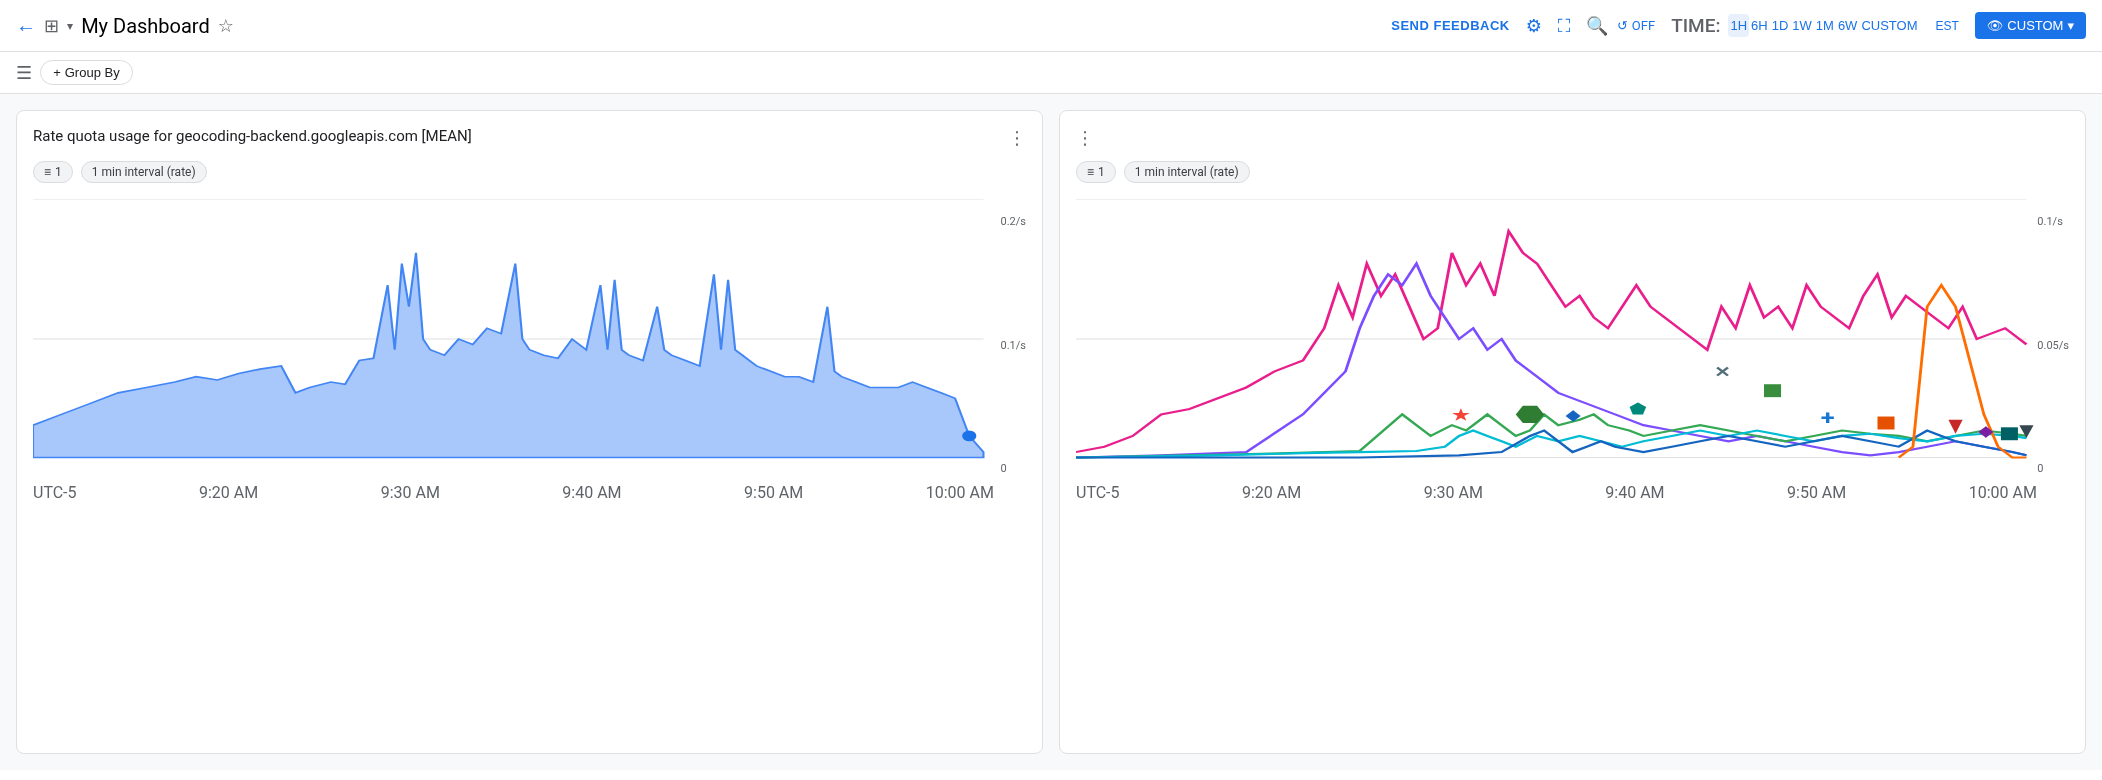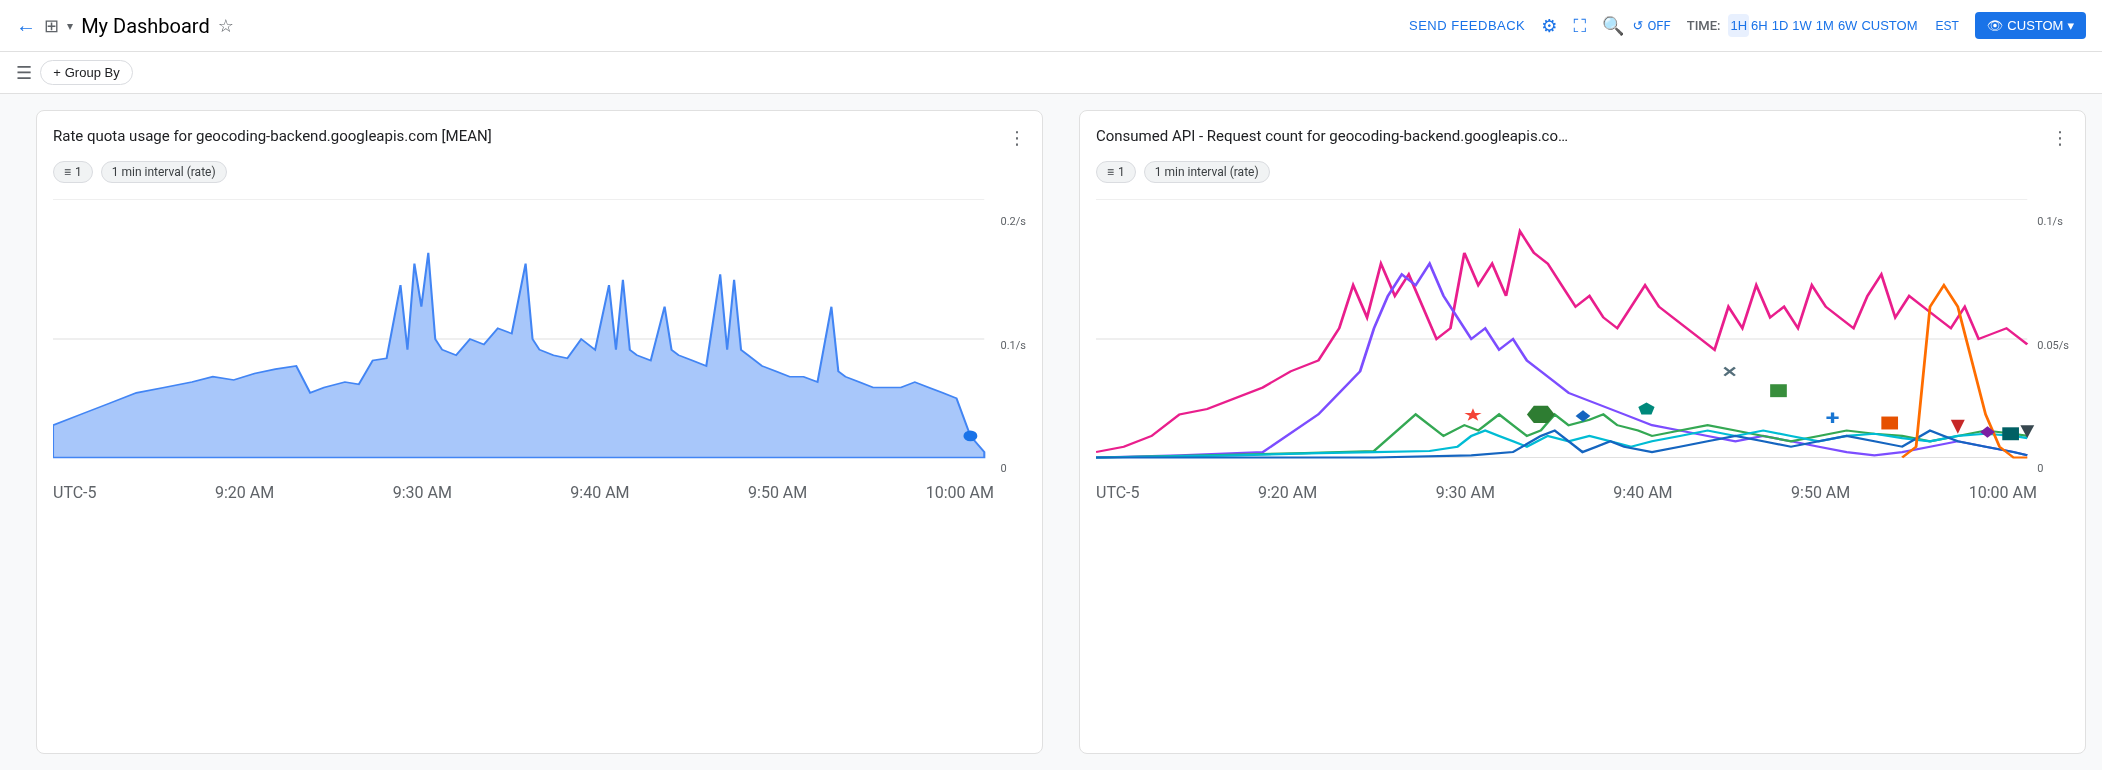--- a/index.html
+++ b/index.html
@@ -12,25 +12,25 @@
       padding: 0 16px;
       height: 52px;
       border-bottom: 1px solid #e0e0e0;
       gap: 8px;
     }
     .header-left { display: flex; align-items: center; gap: 8px; flex: 1; }
     .back-btn { color: #1a73e8; cursor: pointer; font-size: 20px; background: none; border: none; }
     .dashboard-icon { color: #5f6368; font-size: 18px; }
     .dashboard-title { font-size: 20px; font-weight: 400; color: #000000; }
     .star-icon { color: #5f6368; font-size: 18px; cursor: pointer; }
-    .send-feedback-btn { color: #1a73e8; font-size: 13px; font-weight: 400; text-transform: uppercase; letter-spacing: 0.5px; cursor: pointer; border: none; background: none; padding: 0 8px; }
+    .send-feedback-btn { color: #1a73e8; font-size: 13px; font-weight: 700; text-transform: uppercase; letter-spacing: 0.5px; cursor: pointer; border: none; background: none; padding: 0 8px; }
     .header-icons { display: flex; align-items: center; gap: 16px; }
     .header-icon { color: #1a73e8; font-size: 18px; cursor: pointer; }
     .refresh-area { display: flex; align-items: center; gap: 4px; color: #1a73e8; font-size: 13px; cursor: pointer; }
-    .time-label { color: #5f6368; font-size: 13px; font-weight: 500; margin-left: 8px; }
+    .time-label { color: #5f6368; font-size: 19px; font-weight: 500; margin-left: 8px; }
     .time-buttons { display: flex; align-items: center; }
     .time-btn {
       padding: 4px 2px;
       border: none;
       background: none;
       color: #1a73e8;
       font-size: 13px;
       font-weight: 500;
       cursor: pointer;
       border-radius: 4px;
@@ -94,21 +94,20 @@
     }
 
     
     .chart-card {
       background: #fff;
       border: 1px solid #e0e0e0;
       border-radius: 8px;
       flex: 1;
       padding: 16px;
       min-width: 0;
-      margin-left: 20px;
     }
     .card-header {
       display: flex;
       align-items: flex-start;
       justify-content: space-between;
       margin-bottom: 12px;
     }
     .card-title {
       font-size: 15px;
       font-weight: 400;
@@ -313,21 +312,20 @@
       <span>9:20 AM</span>
       <span>9:30 AM</span>
       <span>9:40 AM</span>
       <span>9:50 AM</span>
       <span>10:00 AM</span>
     </div>
   </div>
 
   <div class="chart-card">
     <div class="card-header">
-      <span class="card-title">Consumed API - Request count for geocoding-backend.googleapis.co…</span>
       <button class="card-menu-btn">⋮</button>
     </div>
     <div class="card-badges">
       <div class="badge">
         <span>≡</span>
         <span>1</span>
       </div>
       <div class="badge">
         <span>1 min interval (rate)</span>
       </div>

